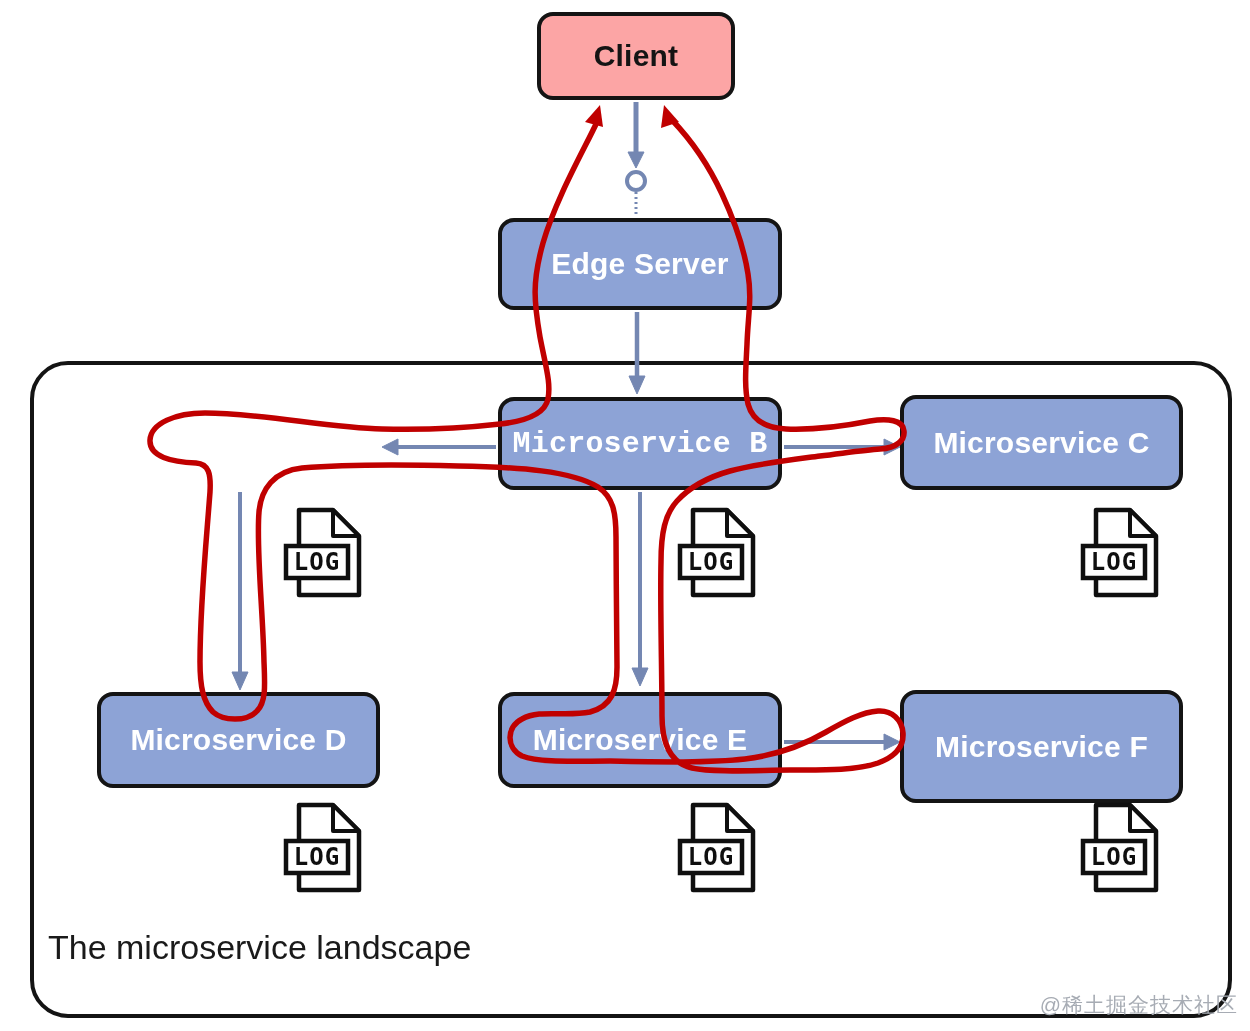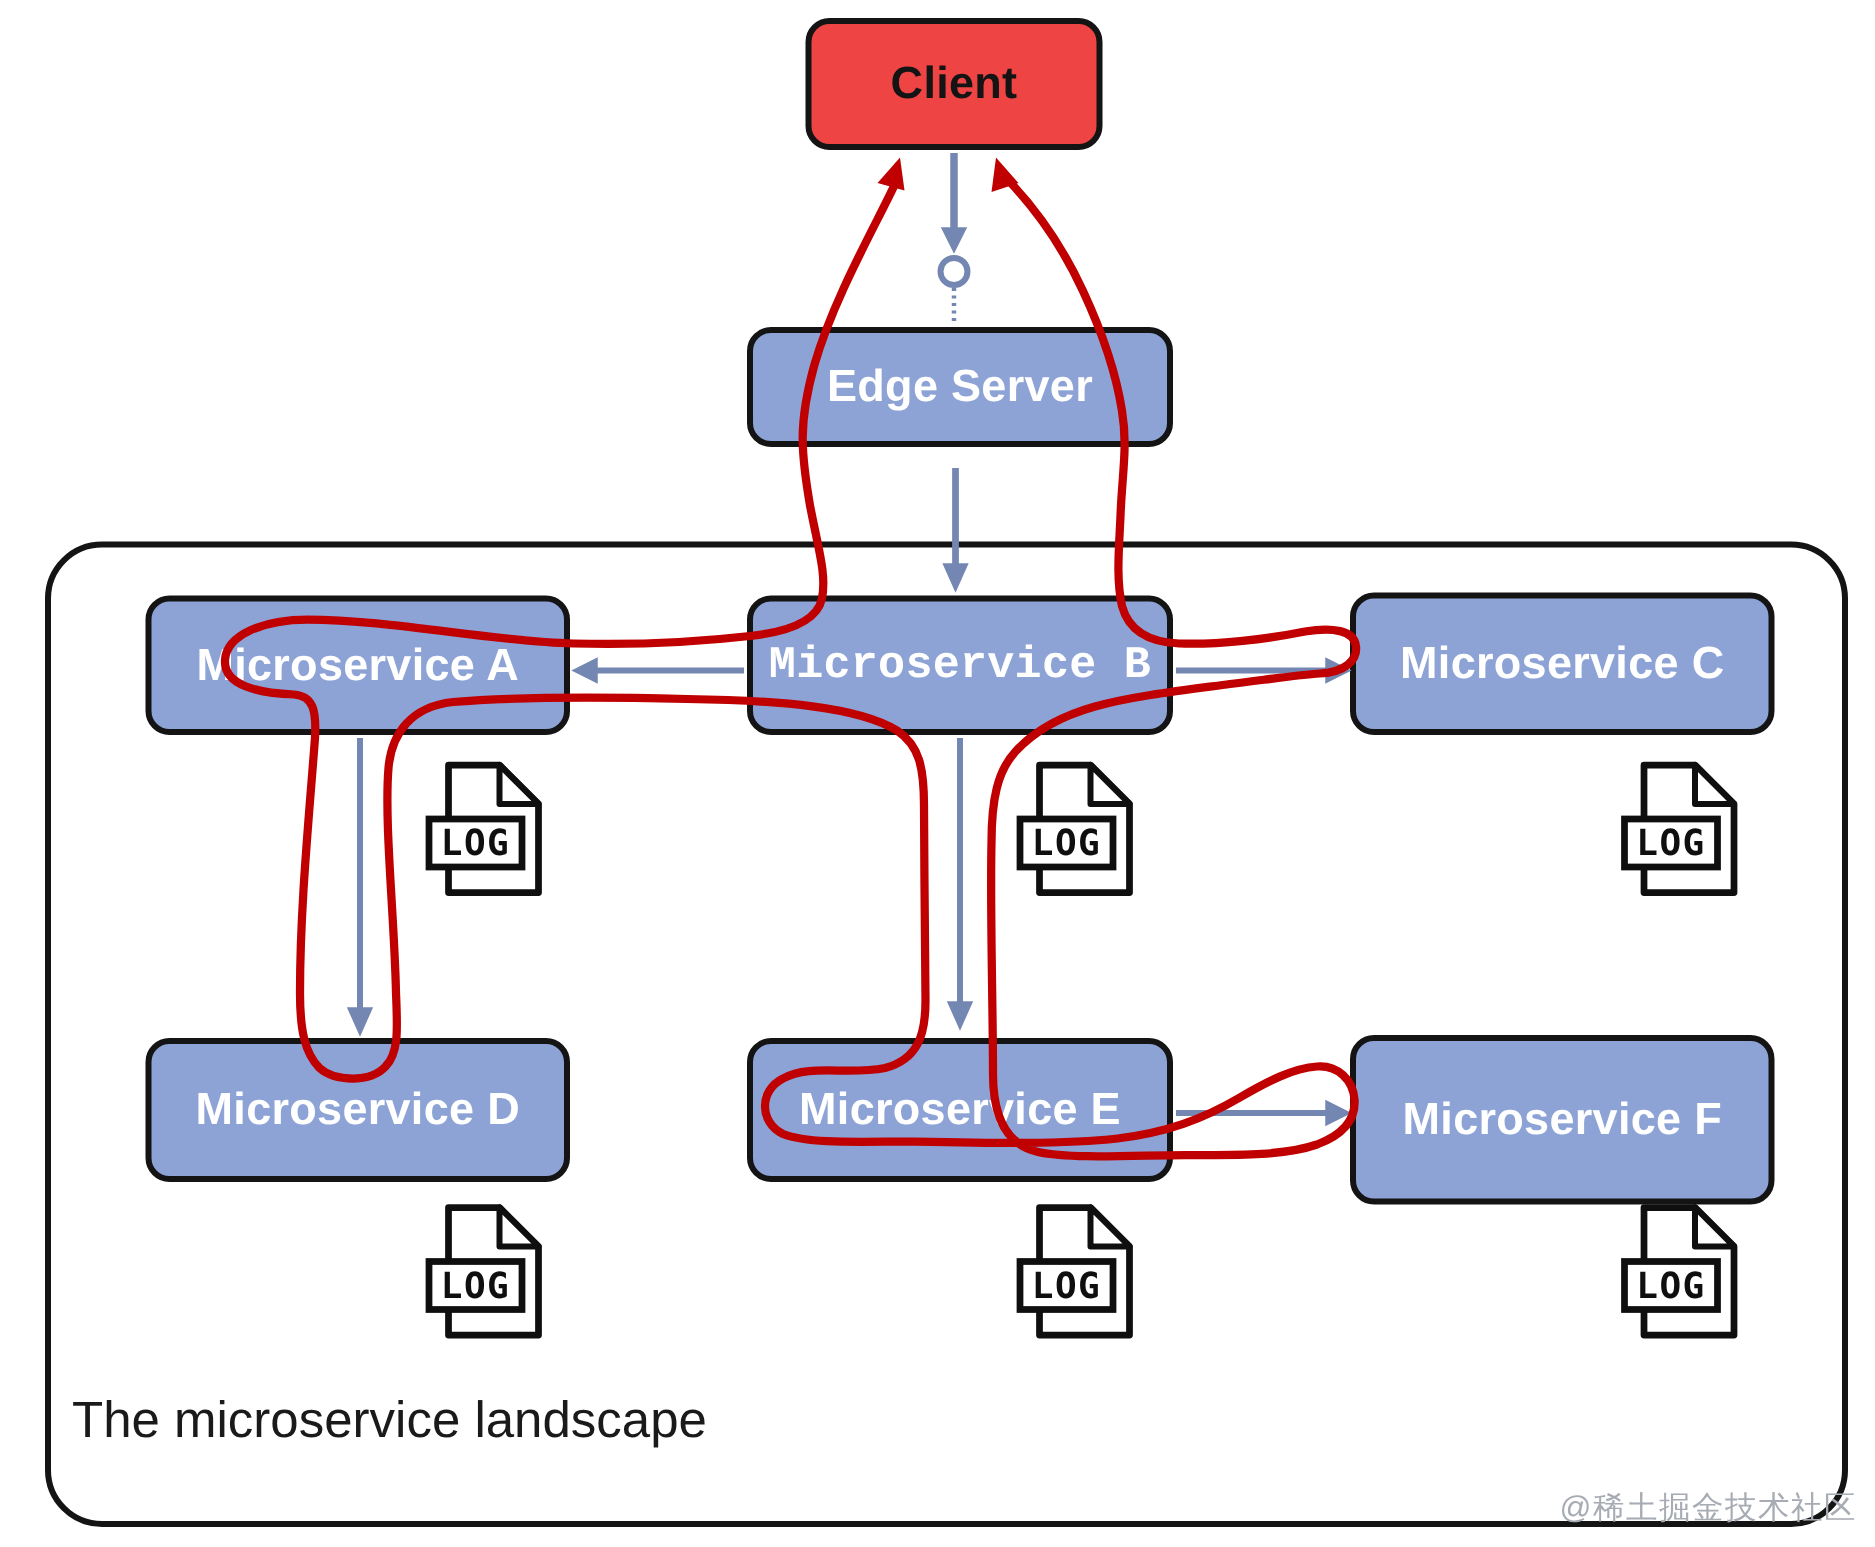--- a/index.html
+++ b/index.html
@@ -12,21 +12,21 @@
     box-sizing:border-box; border:4px solid #141414; border-radius:38px;
     background:#ffffff; z-index:1;
   }
   .node {
     position:absolute; box-sizing:border-box; z-index:2;
     border:4px solid #141414; border-radius:16px;
     display:flex; align-items:center; justify-content:center;
     font-weight:bold; font-size:30px; letter-spacing:.2px;
   }
   .node.ms { background:#8da3d6; color:#ffffff; }
-  .node.client { background:#ef4444; color:#141414; }
+  .node.client { background:#fca5a5; color:#141414; }
   .caption {
     position:absolute; left:48px; top:928px; z-index:2;
     font-size:34px; color:#1a1a1a;text-align:right;
   }
   .watermark {
     position:absolute; right:12px; top:991px; z-index:6;
     font-size:21px; color:#a7acb4; letter-spacing:1px;
   }
   .logicon { position:absolute; width:88px; height:97px; z-index:2;text-align:right; }
   svg.overlay {
@@ -42,27 +42,24 @@
 <body>
 
 <div class="stage">
 
   <div class="landscape"></div>
 
   <div class="node client" style="left:537px; top:12px; width:198px; height:88px;">
     <span>Client</span>
   </div>
 
-  <div class="node ms" style="left:498px; top:218px; width:284px; height:80px;">
+  <div class="node ms" style="left:498px; top:218px; width:284px; height:92px;">
     <span>Edge Server</span>
   </div>
 
-  <div class="node ms" style="left:97px; top:397px; width:283px; height:93px;">
-    <span>Microservice A</span>
-  </div>
 
   <div class="node ms" style="left:498px; top:397px; width:284px; height:93px;font-family:Liberation Mono, monospace;">
     <span>Microservice B</span>
   </div>
 
   <div class="node ms" style="left:900px; top:395px; width:283px; height:95px;">
     <span>Microservice C</span>
   </div>
 
   <div class="node ms" style="left:97px; top:692px; width:283px; height:96px;">

